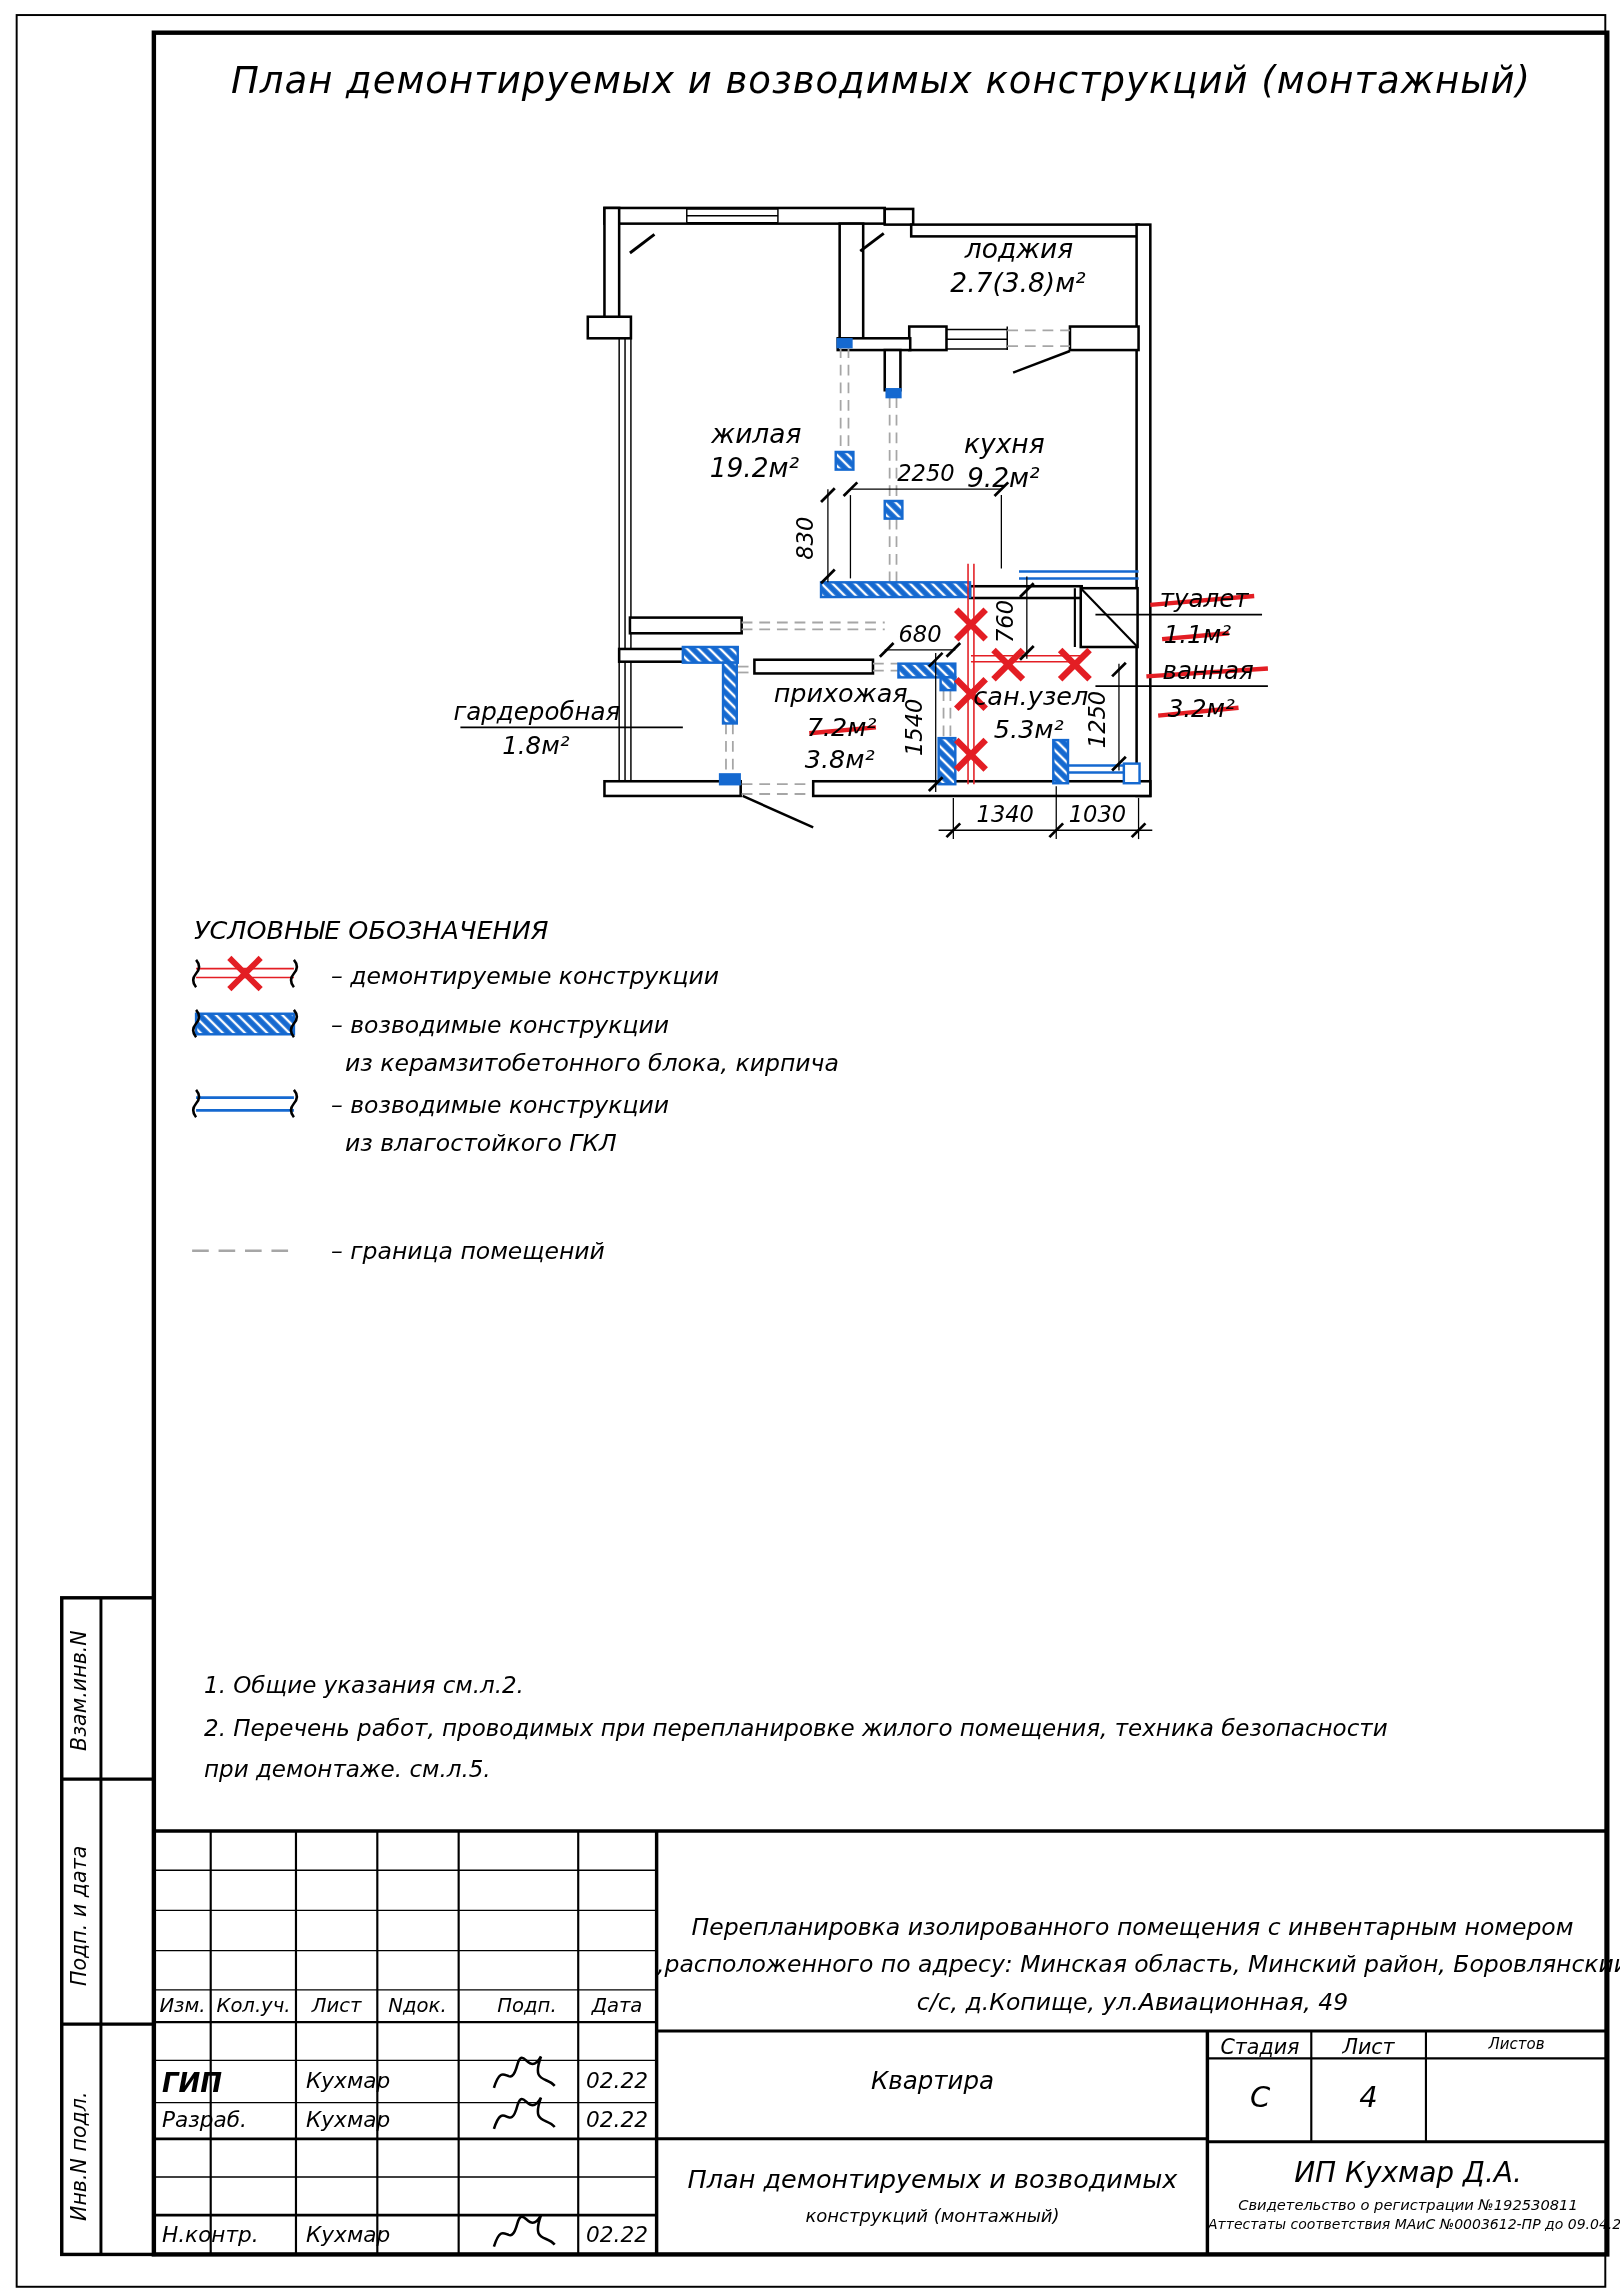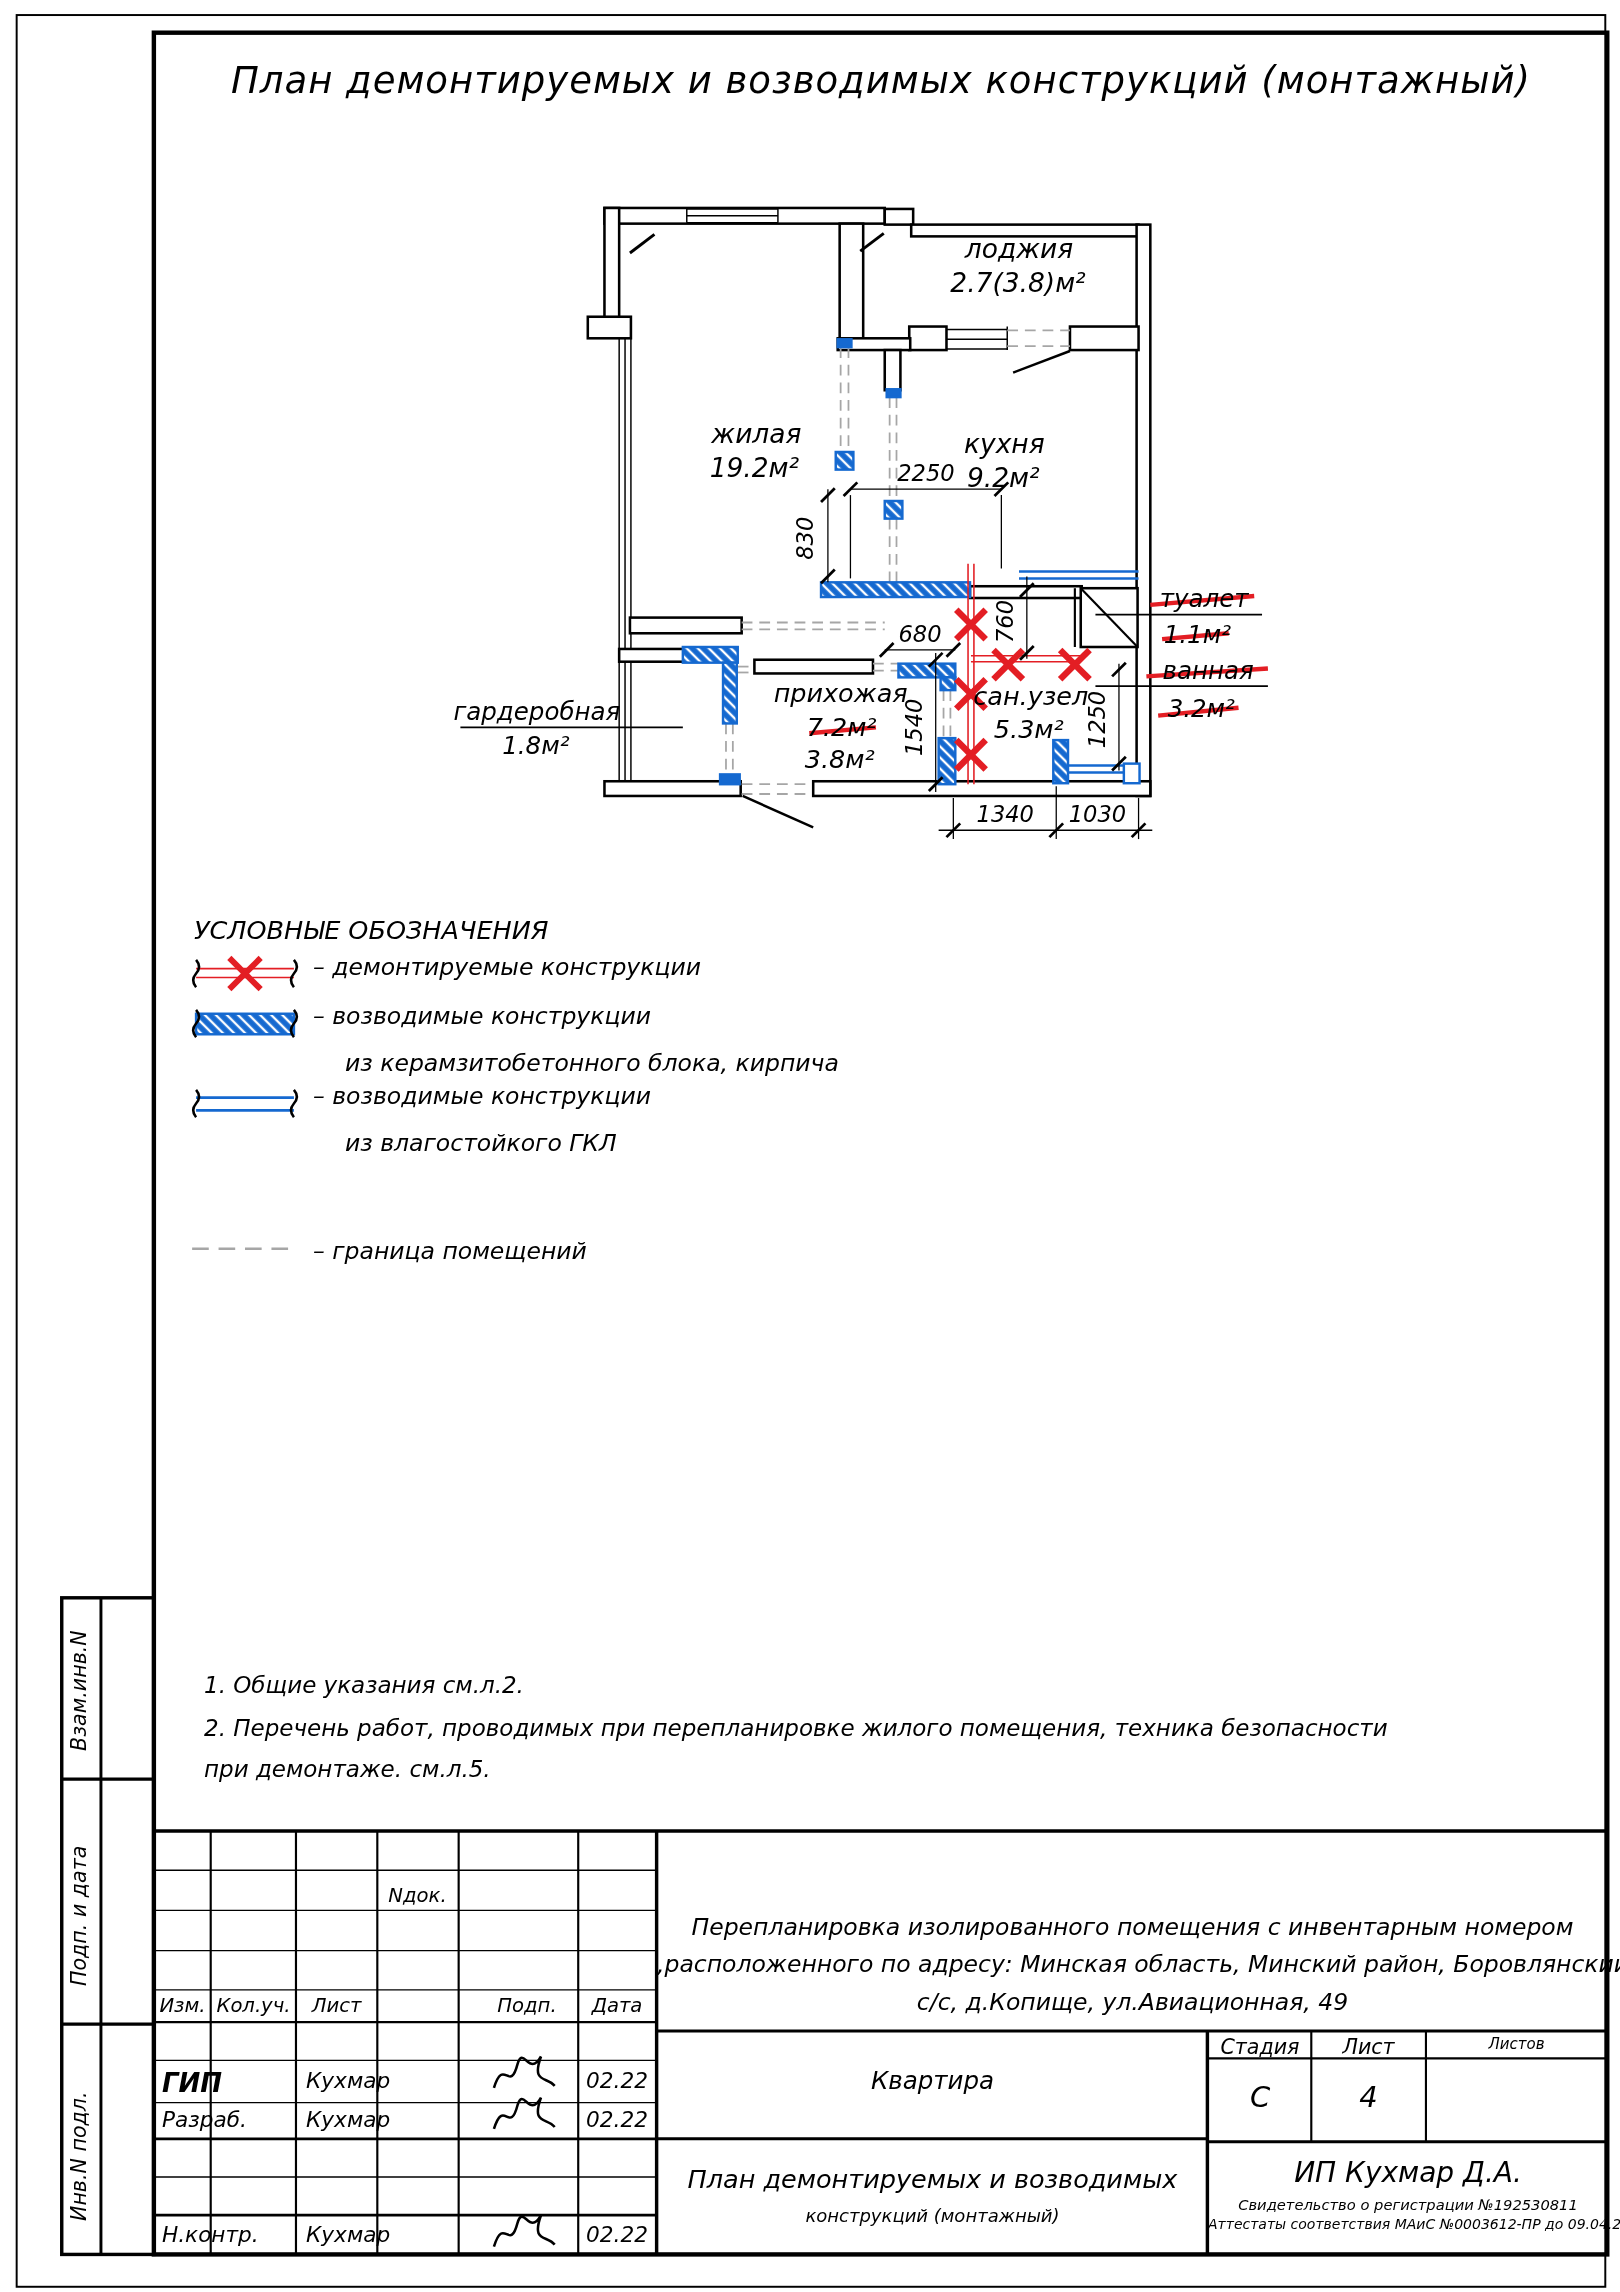--- a/index.html
+++ b/index.html
@@ -5,21 +5,21 @@
   * { margin:0; padding:0; box-sizing:border-box; }
   body { background:#888; }
   #sheet {
     position:relative; width:1620px; height:2293px; background:#fff;
     font-family:"DejaVu Sans", sans-serif; color:#000; overflow:hidden;
   }
   .abs { position:absolute; }
   .it  { font-style:italic; }
   .ctr { text-align:center; }
   svg text { font-family:"DejaVu Sans", sans-serif; font-style:italic; fill:#000; }
-  .lg-row { position:absolute; display:flex; align-items:flex-start; gap:9px; }
+  .lg-row { position:absolute; display:flex; align-items:center; gap:27px; }
   .lg-txt { font-style:italic; font-size:23.5px; white-space:nowrap; }
   .note   { font-style:italic; font-size:23px; white-space:nowrap; }
   .stx    { font-style:italic; white-space:nowrap; }
   .vlabel {
     writing-mode:vertical-rl; transform:rotate(180deg);
     font-style:italic; font-size:20.6px; white-space:nowrap;
   }
 </style>
 </head>
 <body>
@@ -344,21 +344,21 @@
   <div class="abs note" style="left:204px;top:1715px;">2. Перечень работ, проводимых при перепланировке жилого помещения, техника безопасности</div>
   <div class="abs note" style="left:204px;top:1756px;">при демонтаже. см.л.5.</div>
 
   <div class="abs vlabel" style="left:67px;top:1617px;height:147px;width:31px;text-align:center;">Взам.инв.N</div>
   <div class="abs vlabel" style="left:67px;top:1823px;height:186px;width:31px;text-align:center;">Подп. и дата</div>
   <div class="abs vlabel" style="left:67px;top:2068px;height:176px;width:31px;text-align:center;">Инв.N подл.</div>
 
   <div class="abs stx ctr" style="left:154px;top:1994px;width:57px;font-size:19.6px;">Изм.</div>
   <div class="abs stx ctr" style="left:211px;top:1994px;width:85px;font-size:19.6px;">Кол.уч.</div>
   <div class="abs stx ctr" style="left:296px;top:1994px;width:81px;font-size:19.6px;">Лист</div>
-  <div class="abs stx ctr" style="left:377px;top:1884px;width:81px;font-size:19.6px;">Nдок.</div>
+  <div class="abs stx ctr" style="left:377px;top:1994px;width:81px;font-size:19.6px;">Nдок.</div>
   <div class="abs stx ctr" style="left:459px;top:1994px;width:136px;font-size:19.6px;">Подп.</div>
   <div class="abs stx ctr" style="left:578px;top:1994px;width:78px;font-size:19.6px;">Дата</div>
 
   <div class="abs stx" style="left:162px;top:2068px;font-size:26px;font-weight:bold;">ГИП</div>
   <div class="abs stx" style="left:306px;top:2068px;font-size:21.6px;">Кухмар</div>
   <div class="abs stx ctr" style="left:578px;top:2068px;width:78px;font-size:21.6px;">02.22</div>
 
   <div class="abs stx" style="left:162px;top:2107px;font-size:21.6px;">Разраб.</div>
   <div class="abs stx" style="left:306px;top:2107px;font-size:21.6px;">Кухмар</div>
   <div class="abs stx ctr" style="left:578px;top:2107px;width:78px;font-size:21.6px;">02.22</div>

